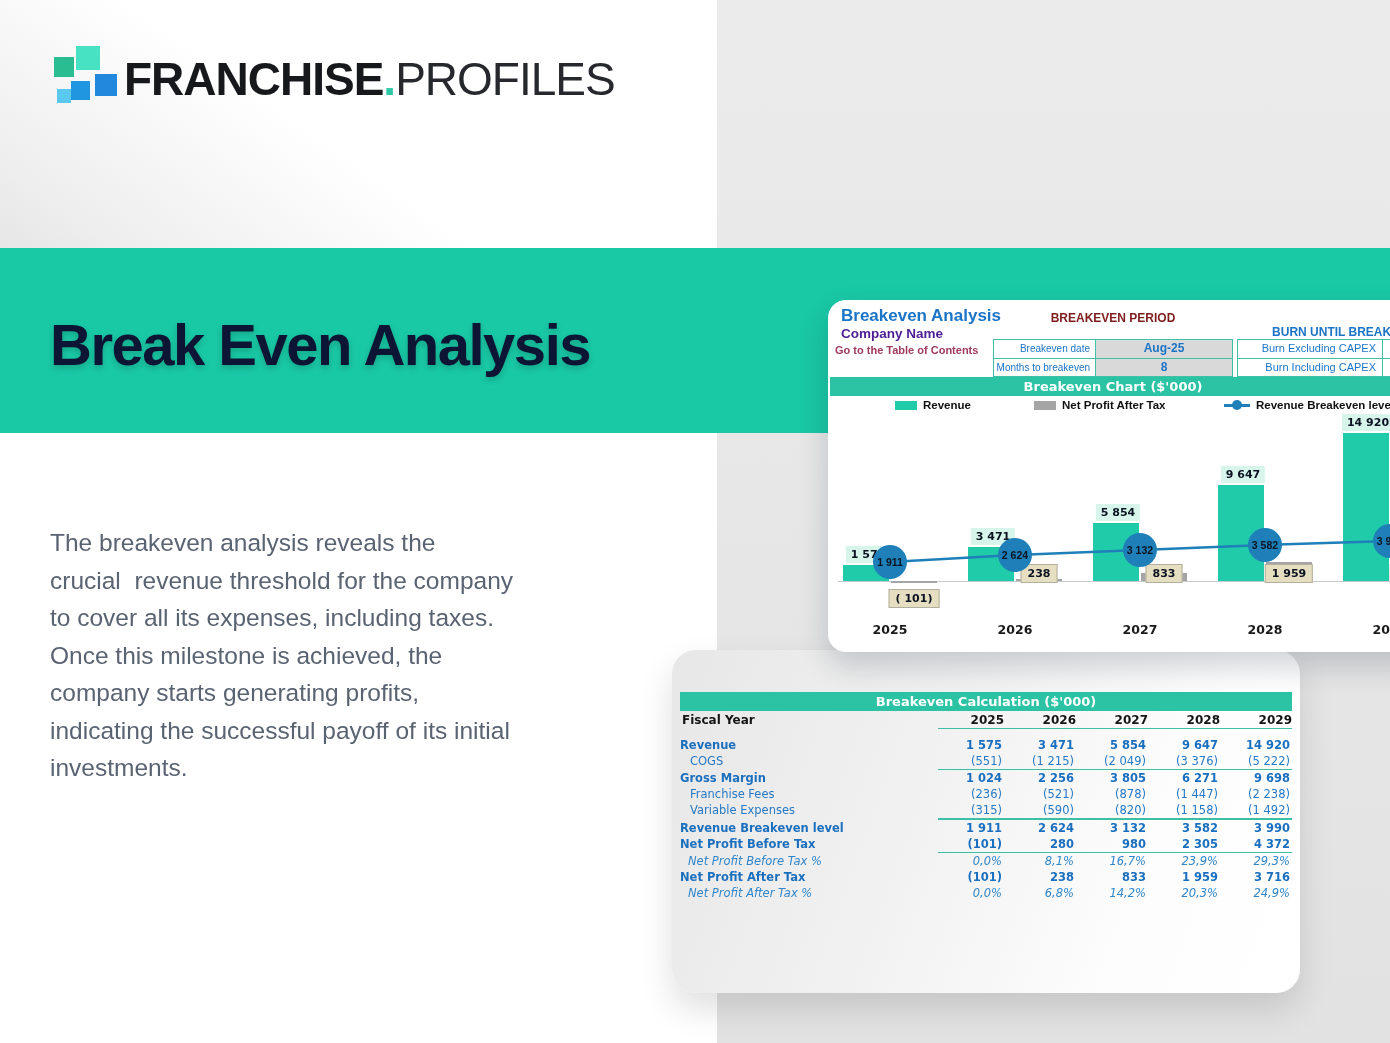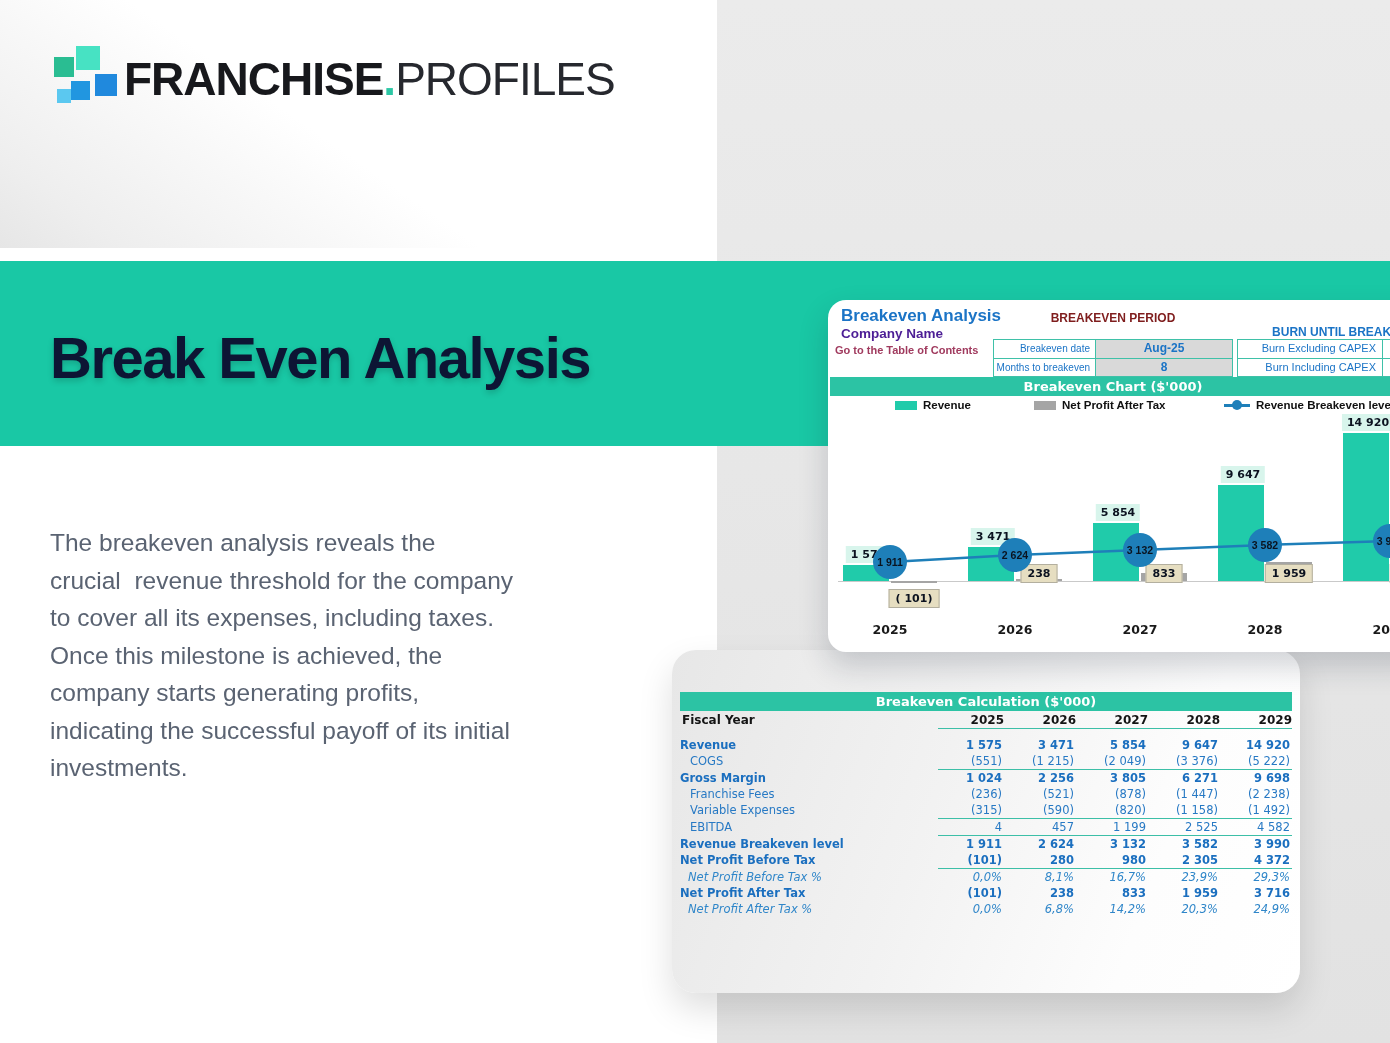--- a/index.html
+++ b/index.html
@@ -23,21 +23,21 @@
   .sq-blue-m { left:21px; top:37px; width:19px; height:19px; background:#2196e0; }
   .sq-blue-l { left:7px;  top:45px; width:14px; height:14px; background:#5bc8f0; }
   .logo-text { position:absolute; left:74px; top:8px; font-size:46px; letter-spacing:-1px;
                white-space:nowrap; color:#17181c; }
   .lt-bold { font-weight:700; }
   .lt-dot  { font-weight:700; color:#2cc7a5; }
   .lt-light{ font-weight:400; color:#26282e; }
 
   
   .banner { position:absolute; left:0; top:248px; width:1390px; height:185px;
-            background:#19c8a5; z-index:1;margin-top:13px; }
+            background:#19c8a5; z-index:1; }
   .banner h1 { position:absolute; left:50px; top:52%; transform:translateY(-50%);
                font-size:58px; font-weight:700; letter-spacing:-1.5px; color:#0d1534;
                text-shadow:0 3px 6px rgba(0,0,0,.18); white-space:nowrap; }
 
   
   .intro { position:absolute; left:50px; top:524px; width:630px;
            font-size:24.5px; line-height:37.5px; color:#5a6372; white-space:pre-line; }
 
   
   .chart-card { position:absolute; left:828px; top:300px; width:600px; height:352px;
@@ -280,28 +280,20 @@
         </div>
         <div class="ct-row row-indent">
           <div class="ct-lbl">Variable Expenses</div>
           <div class="ct-col">(315)</div>
           <div class="ct-col">(590)</div>
           <div class="ct-col">(820)</div>
           <div class="ct-col">(1 158)</div>
           <div class="ct-col">(1 492)</div>
         </div>
         <div class="u-line"></div>
-        <div class="ct-row row-indent">
-          <div class="ct-lbl">EBITDA</div>
-          <div class="ct-col">4</div>
-          <div class="ct-col">457</div>
-          <div class="ct-col">1 199</div>
-          <div class="ct-col">2 525</div>
-          <div class="ct-col">4 582</div>
-        </div>
         <div class="u-line"></div>
         <div class="ct-row row-bold">
           <div class="ct-lbl">Revenue Breakeven level</div>
           <div class="ct-col">1 911</div>
           <div class="ct-col">2 624</div>
           <div class="ct-col">3 132</div>
           <div class="ct-col">3 582</div>
           <div class="ct-col">3 990</div>
         </div>
         <div class="ct-row row-bold">

